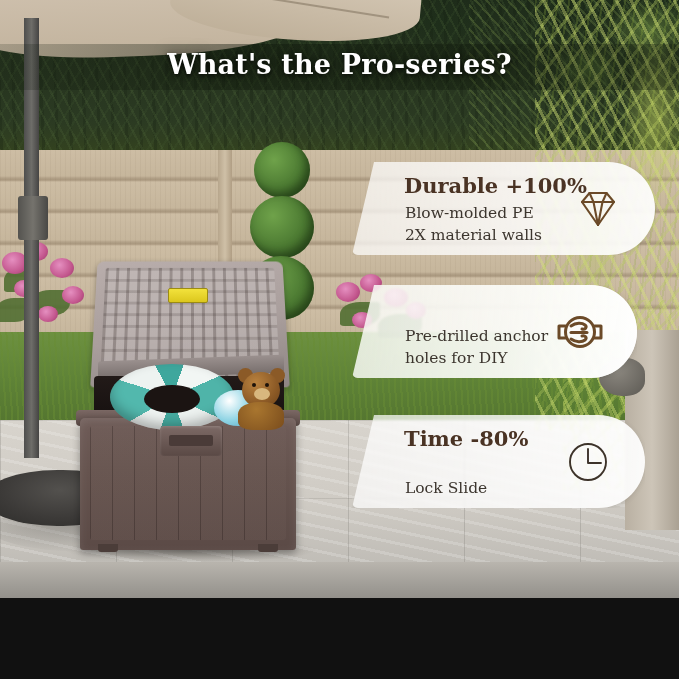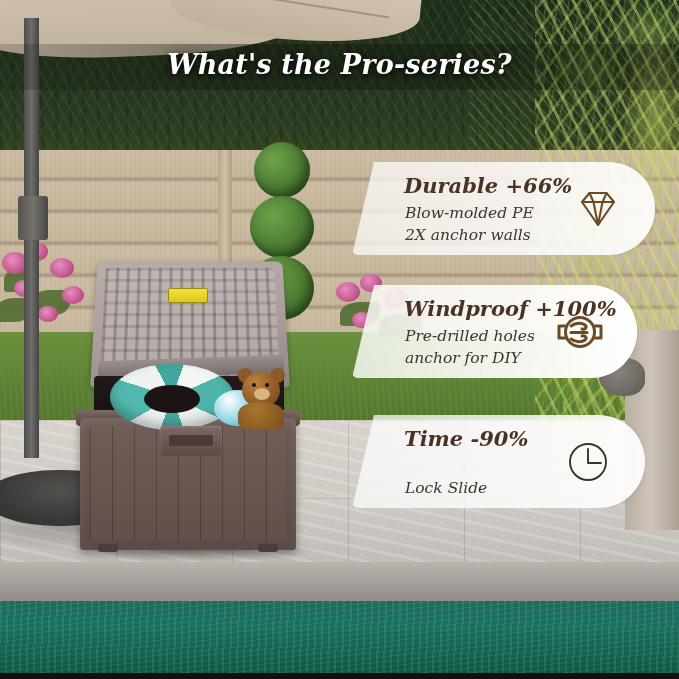--- a/index.html
+++ b/index.html
@@ -1,19 +1,19 @@
 <!DOCTYPE html>
 <html><head>
 <meta charset="utf-8">
 <style>
   * { margin:0; padding:0; box-sizing:border-box; }
   html,body { width:679px; height:679px; overflow:hidden; background:#111; }
   body { font-family:"Liberation Sans", sans-serif; }
 
-  #stage { position:relative; width:679px; height:673px; overflow:hidden;font-style:italic; }
+  #stage { position:relative; width:679px; height:598px; overflow:hidden; }
 
   
   .scene { position:absolute; inset:0; }
 
   
   .trees {
     position:absolute; left:0; top:0; width:679px; height:152px;
     background:
       radial-gradient(ellipse 70px 40px at 60px 40px, rgba(36,52,30,.9), transparent 70%),
       radial-gradient(ellipse 90px 50px at 200px 30px, rgba(28,42,24,.9), transparent 70%),
@@ -438,53 +438,52 @@
       <div class="foot" style="left:26px;"></div>
       <div class="foot" style="left:186px;"></div>
     </div>
   </div>
 
   <div class="title-band"></div>
   <div class="title">What's the Pro-series?</div>
 
   <div class="card" id="card-0">
     <div class="card-inner"></div>
-    <div class="card-title">Durable +66%</div>
+    <div class="card-title">Durable +100%</div>
     <div class="card-l1">Blow-molded PE</div>
-    <div class="card-l2">2X anchor walls</div>
+    <div class="card-l2">2X material walls</div>
     <div class="card-icon">
       <svg viewBox="0 0 54 54" fill="none" stroke="#6b4a28" stroke-width="2.1" stroke-linejoin="round" stroke-linecap="round">
         <path d="M11 20 L18.5 11 L35.5 11 L43 20 L27 43 Z"></path>
         <path d="M11 20 L43 20"></path>
         <path d="M18.5 11 L22.5 20 L27 43"></path>
         <path d="M35.5 11 L31.5 20 L27 43"></path>
       </svg>
     </div>
   </div>
 
   <div class="card" id="card-1">
     <div class="card-inner"></div>
-    <div class="card-title">Windproof +100%</div>
-    <div class="card-l1">Pre-drilled holes</div>
-    <div class="card-l2">anchor for DIY</div>
+    <div class="card-l1">Pre-drilled anchor</div>
+    <div class="card-l2">holes for DIY</div>
     <div class="card-icon">
       <svg viewBox="0 0 54 54" fill="none" stroke="#6b4a28" stroke-width="3" stroke-linejoin="round" stroke-linecap="round">
         <circle cx="27" cy="27" r="14.5"></circle>
         <path d="M12.5 21 L6 21 L6 33 L12.5 33"></path>
         <path d="M41.5 21 L48 21 L48 33 L41.5 33"></path>
         <path d="M18 21 C23 17.5, 29 17.5, 32 20 C34.5 22.2, 32 25, 29 24"></path>
         <path d="M18 27.5 L34 27.5"></path>
         <path d="M18 34 C23 37.5, 29 37.5, 32 35 C34.5 32.8, 32 30, 29 31"></path>
       </svg>
     </div>
   </div>
 
   <div class="card" id="card-2">
     <div class="card-inner"></div>
-    <div class="card-title">Time -90%</div>
+    <div class="card-title">Time -80%</div>
     <div class="card-l2">Lock Slide</div>
     <div class="card-icon">
       <svg viewBox="0 0 54 54" fill="none" stroke="#3d332a" stroke-width="1.9" stroke-linejoin="round" stroke-linecap="round">
         <circle cx="27" cy="27" r="18"></circle>
         <path d="M27 14 L27 28 L40 28"></path>
       </svg>
     </div>
   </div>
 
 

